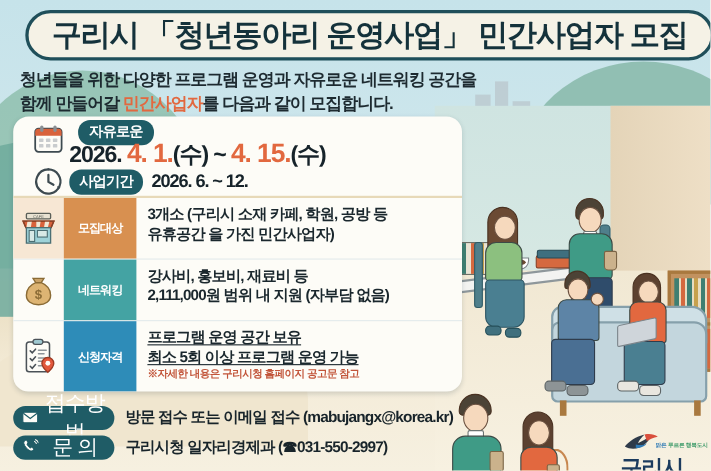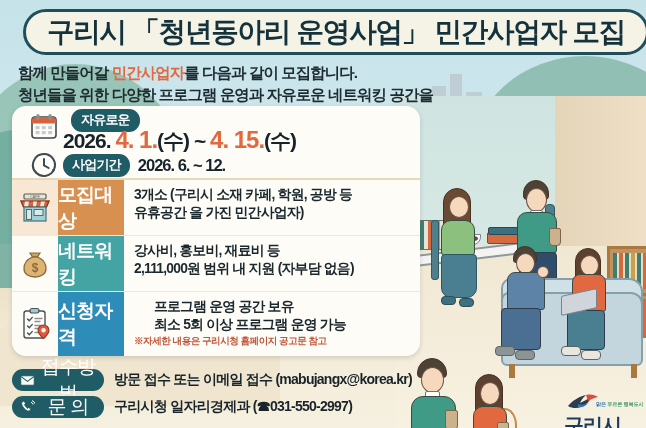--- a/index.html
+++ b/index.html
@@ -291,31 +291,31 @@
     display: flex; align-items: stretch;
     border-bottom: 1.5px solid #e3eaec;
   }
   .info-row:last-child { border-bottom: none; }
   .ir-icon {
     flex: 0 0 46px; display: flex; align-items: center; justify-content: center;
   }
   .ir-icon.tint { background: #f7e7d4; }
   .ir-label {
     flex: 0 0 66px; display: flex; align-items: center; justify-content: center;
-    color: #ffffff; font-size: 19px; font-weight: bold; letter-spacing: -0.9px;
+    color: #ffffff; font-size: 11px; font-weight: bold; letter-spacing: -0.9px;
   }
   .ir-body {
     flex: 1; padding: 6px 6px 6px 10px;
     font-size: 13.8px; font-weight: bold; color: #1a272d;
     letter-spacing: -0.75px; line-height: 1.32;
   }
   .row-h1 { min-height: 56px; }
   .row-h2 { min-height: 56px; }
   .row-h3 { min-height: 64px; }
-  .ir-body .u { text-underline-offset: 2px; margin-left: 20px; }
+  .ir-body .u { text-decoration: underline; text-underline-offset: 2px; }
   .note {
     display: block; margin-top: 1px;
     font-size: 9.6px; color: #c2553a; font-weight: bold; letter-spacing: -0.5px;
   }
 
   
   .contact {
     position: absolute; left: 12px; top: 366px; width: 430px;
   }
   .contact-row {
@@ -450,22 +450,22 @@
       <div class="cup"></div>
     </div>
 
   </div>
 
   <div class="title-banner">
     <div class="title-text">구리시 「청년동아리 운영사업」 민간사업자 모집</div>
   </div>
 
   <div class="subtitle">
+    <div>청년들을 위한 다양한 프로그램 운영과 자유로운 네트워킹 공간을</div>
     <div><span>함께 만들어갈 </span><span class="hl">민간사업자</span><span>를 다음과 같이 모집합니다.</span></div>
-    <div>청년들을 위한 다양한 프로그램 운영과 자유로운 네트워킹 공간을</div>
   </div>
 
   <div class="card">
 
     <div class="pill-rows">
 
       <div class="pill-row r1">
         <div class="ic">
           <svg width="30" height="30" viewBox="0 0 30 30">
             <rect x="3" y="5" width="24" height="21" rx="3" fill="#fdfcf7" stroke="#3d4a50" stroke-width="1.6"></rect>

